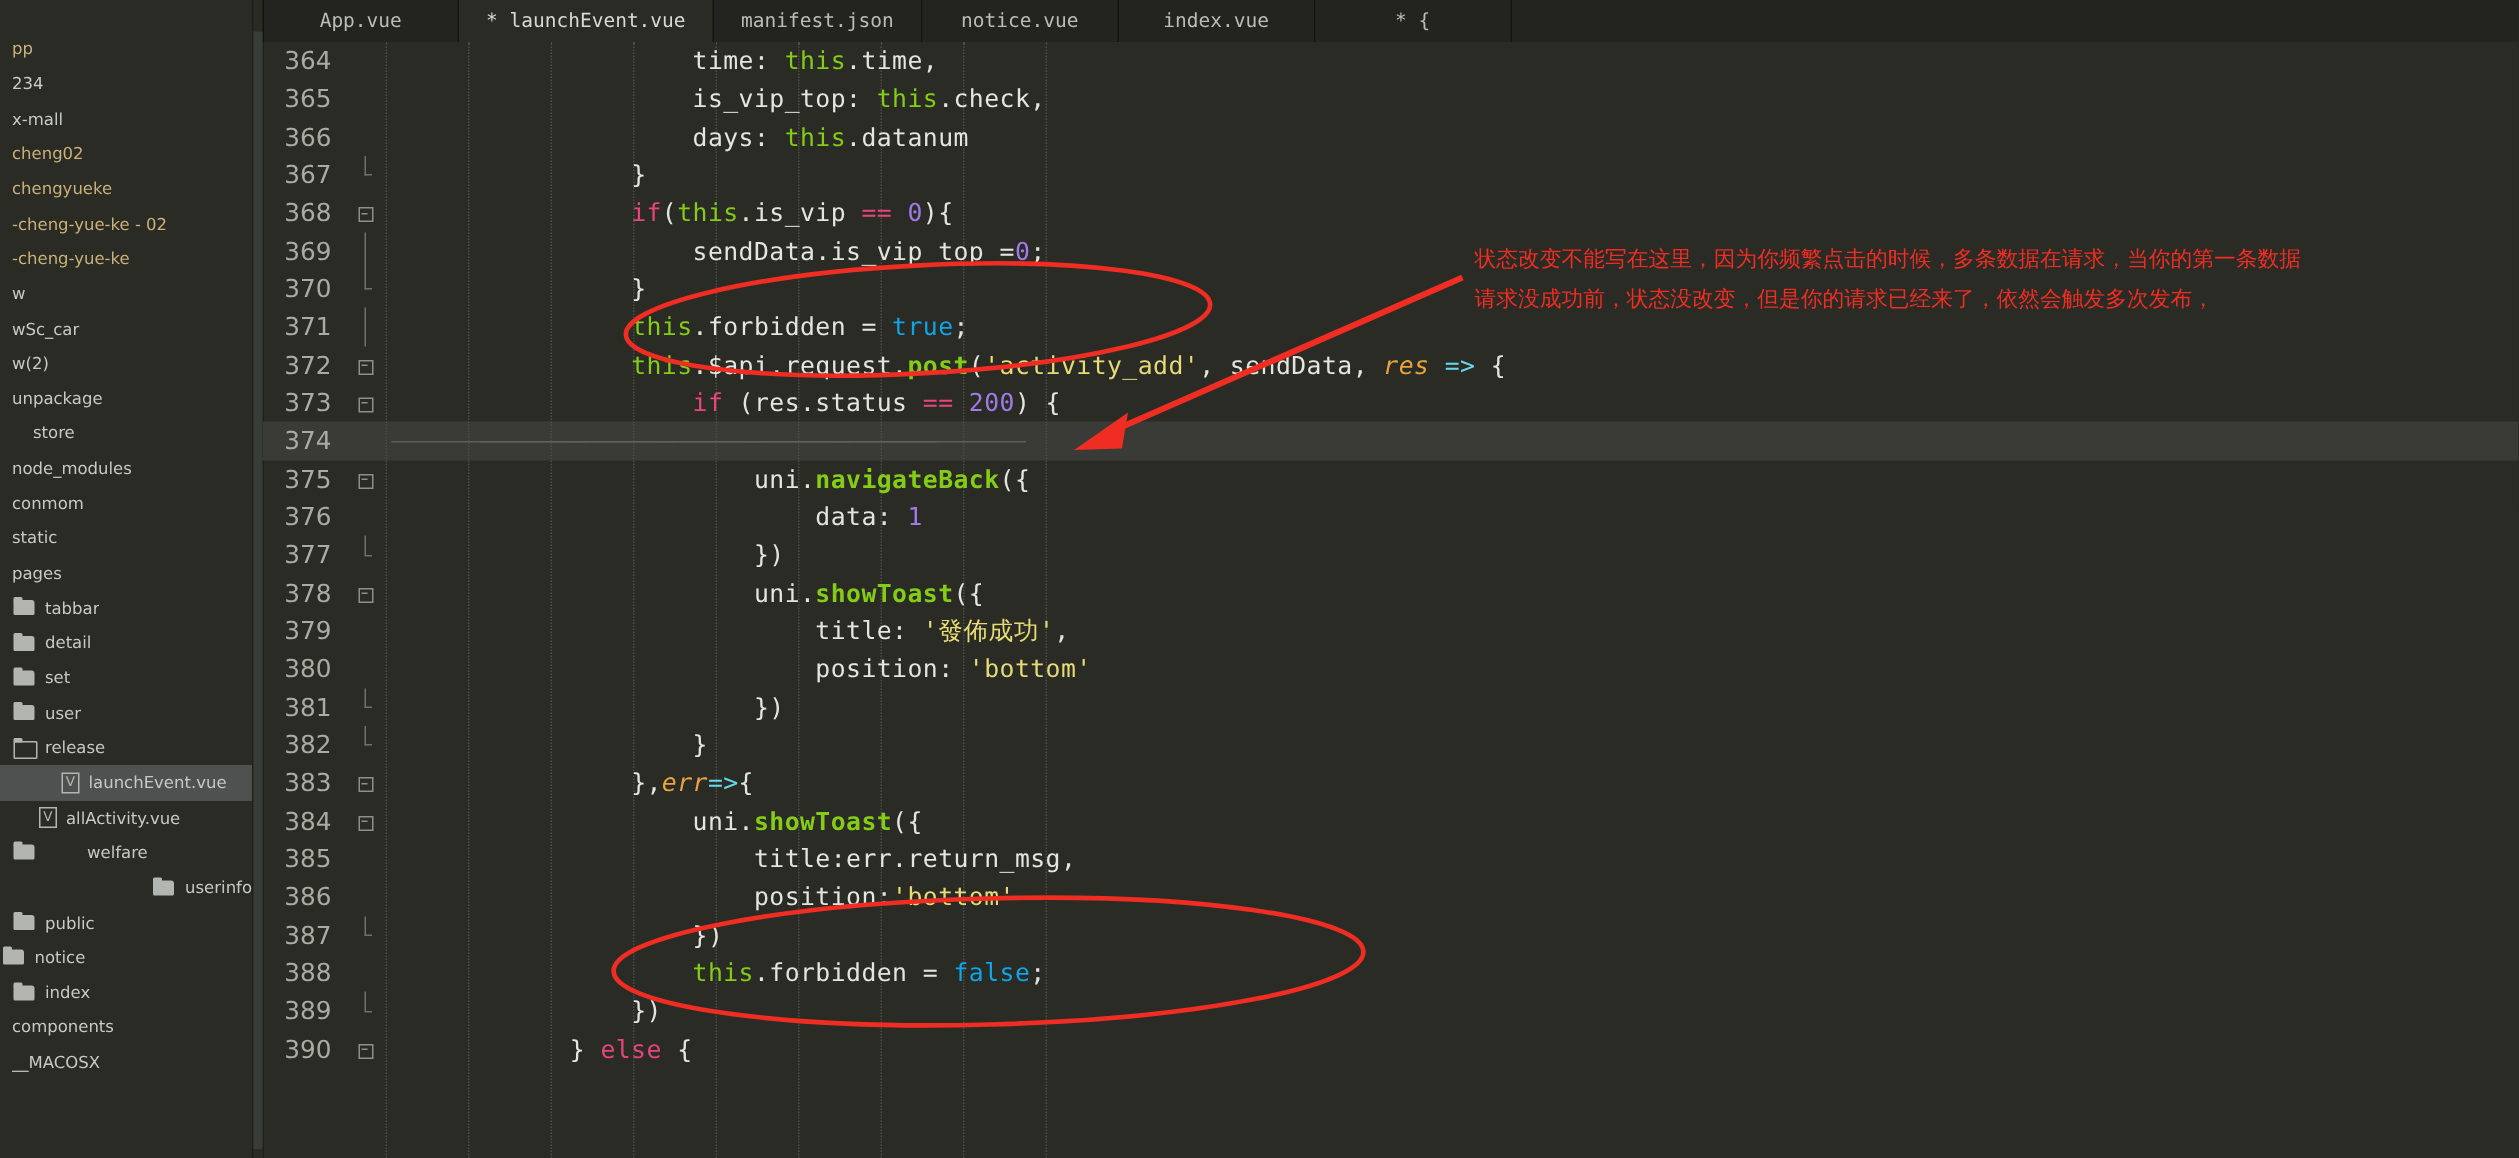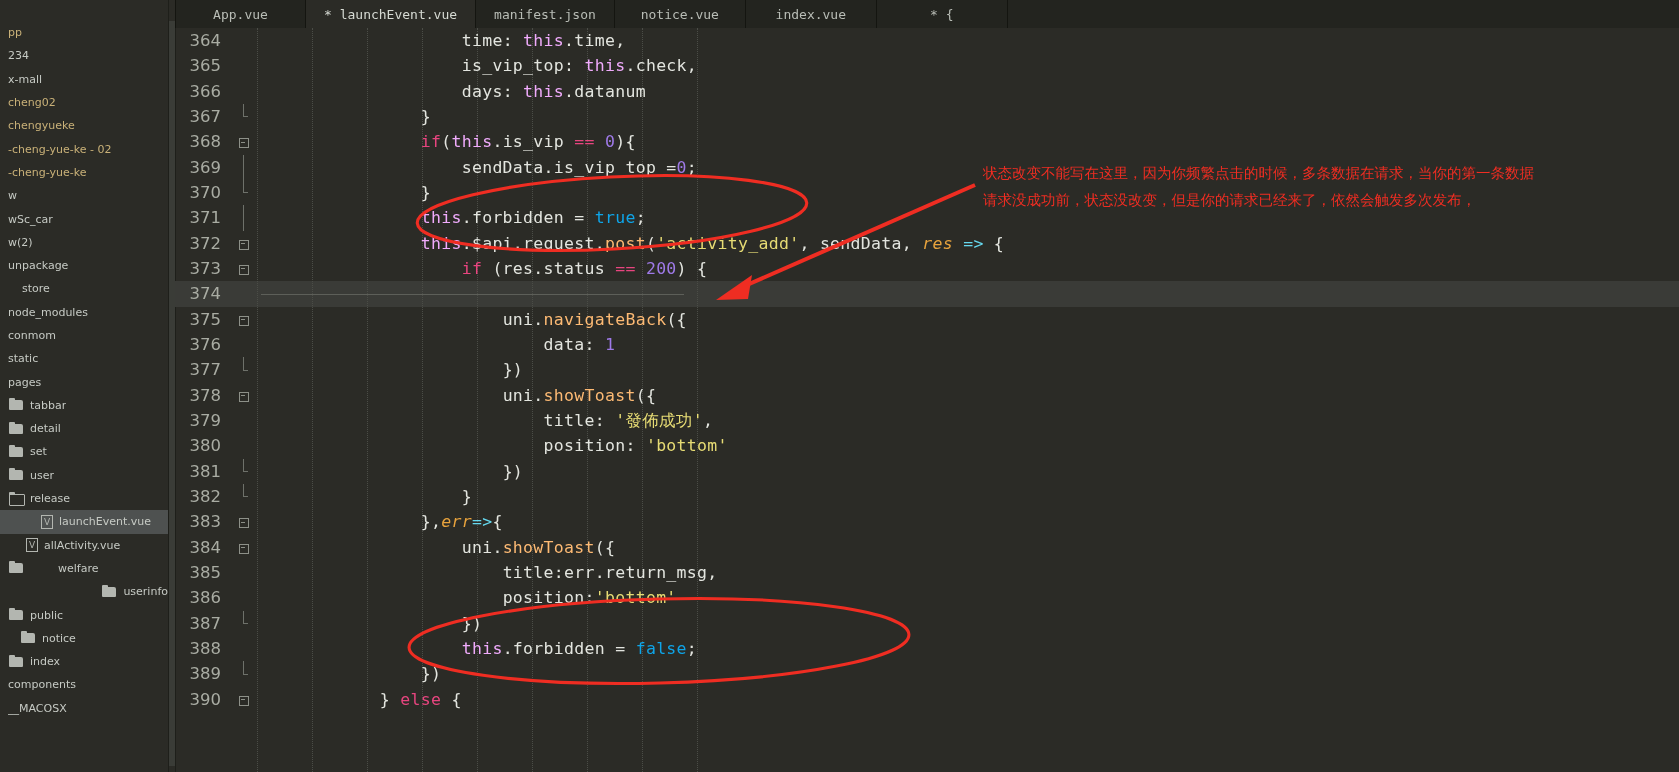--- a/index.html
+++ b/index.html
@@ -216,23 +216,23 @@
     z-index: 1;
   }
   .guide {
     position: absolute; top: 0; width: 0;
     height: 744px;
     border-left: 1px dotted #4b4d47;
   }
 
   
   .t-key   { color: #e8457f; }
-  .t-this  { color: #f0abfc; }
+  .t-this  { color: #84cc16; }
   .t-prop  { color: #e3e5df; }
-  .t-fn    { color: #fdba74; }
+  .t-fn    { color: #84cc16; font-weight: bold; }
   .t-str   { color: #e6db74; }
   .t-num   { color: #9f7ae8; }
   .t-lit   { color: #0ea5e9; }
   .t-param { color: #e8a33d; font-style: italic; }
   .t-arrow { color: #66d9ef; }
   .t-plain { color: #e3e5df; }
   .t-punct { color: #e3e5df; }
 
   
   .ws-dash {
@@ -347,21 +347,21 @@
         <span class="tree-label c-ltgray">welfare</span>
       </div>
       <div class="tree-row" style="padding-left: 8px; justify-content: flex-end;">
         <span class="ic ic-folder"></span>
         <span class="tree-label c-ltgray">userinfo</span>
       </div>
       <div class="tree-row" style="padding-left: 8px;">
         <span class="ic ic-folder"></span>
         <span class="tree-label c-ltgray">public</span>
       </div>
-      <div class="tree-row" style="padding-left: 1px; margin-left: 19px;">
+      <div class="tree-row" style="padding-left: 1px;">
         <span class="ic ic-folder"></span>
         <span class="tree-label c-ltgray">notice</span>
       </div>
       <div class="tree-row" style="padding-left: 8px;">
         <span class="ic ic-folder"></span>
         <span class="tree-label c-ltgray">index</span>
       </div>
       <div class="tree-row" style="padding-left: 8px;">
         <span class="tree-label c-ltgray">components</span>
       </div>

